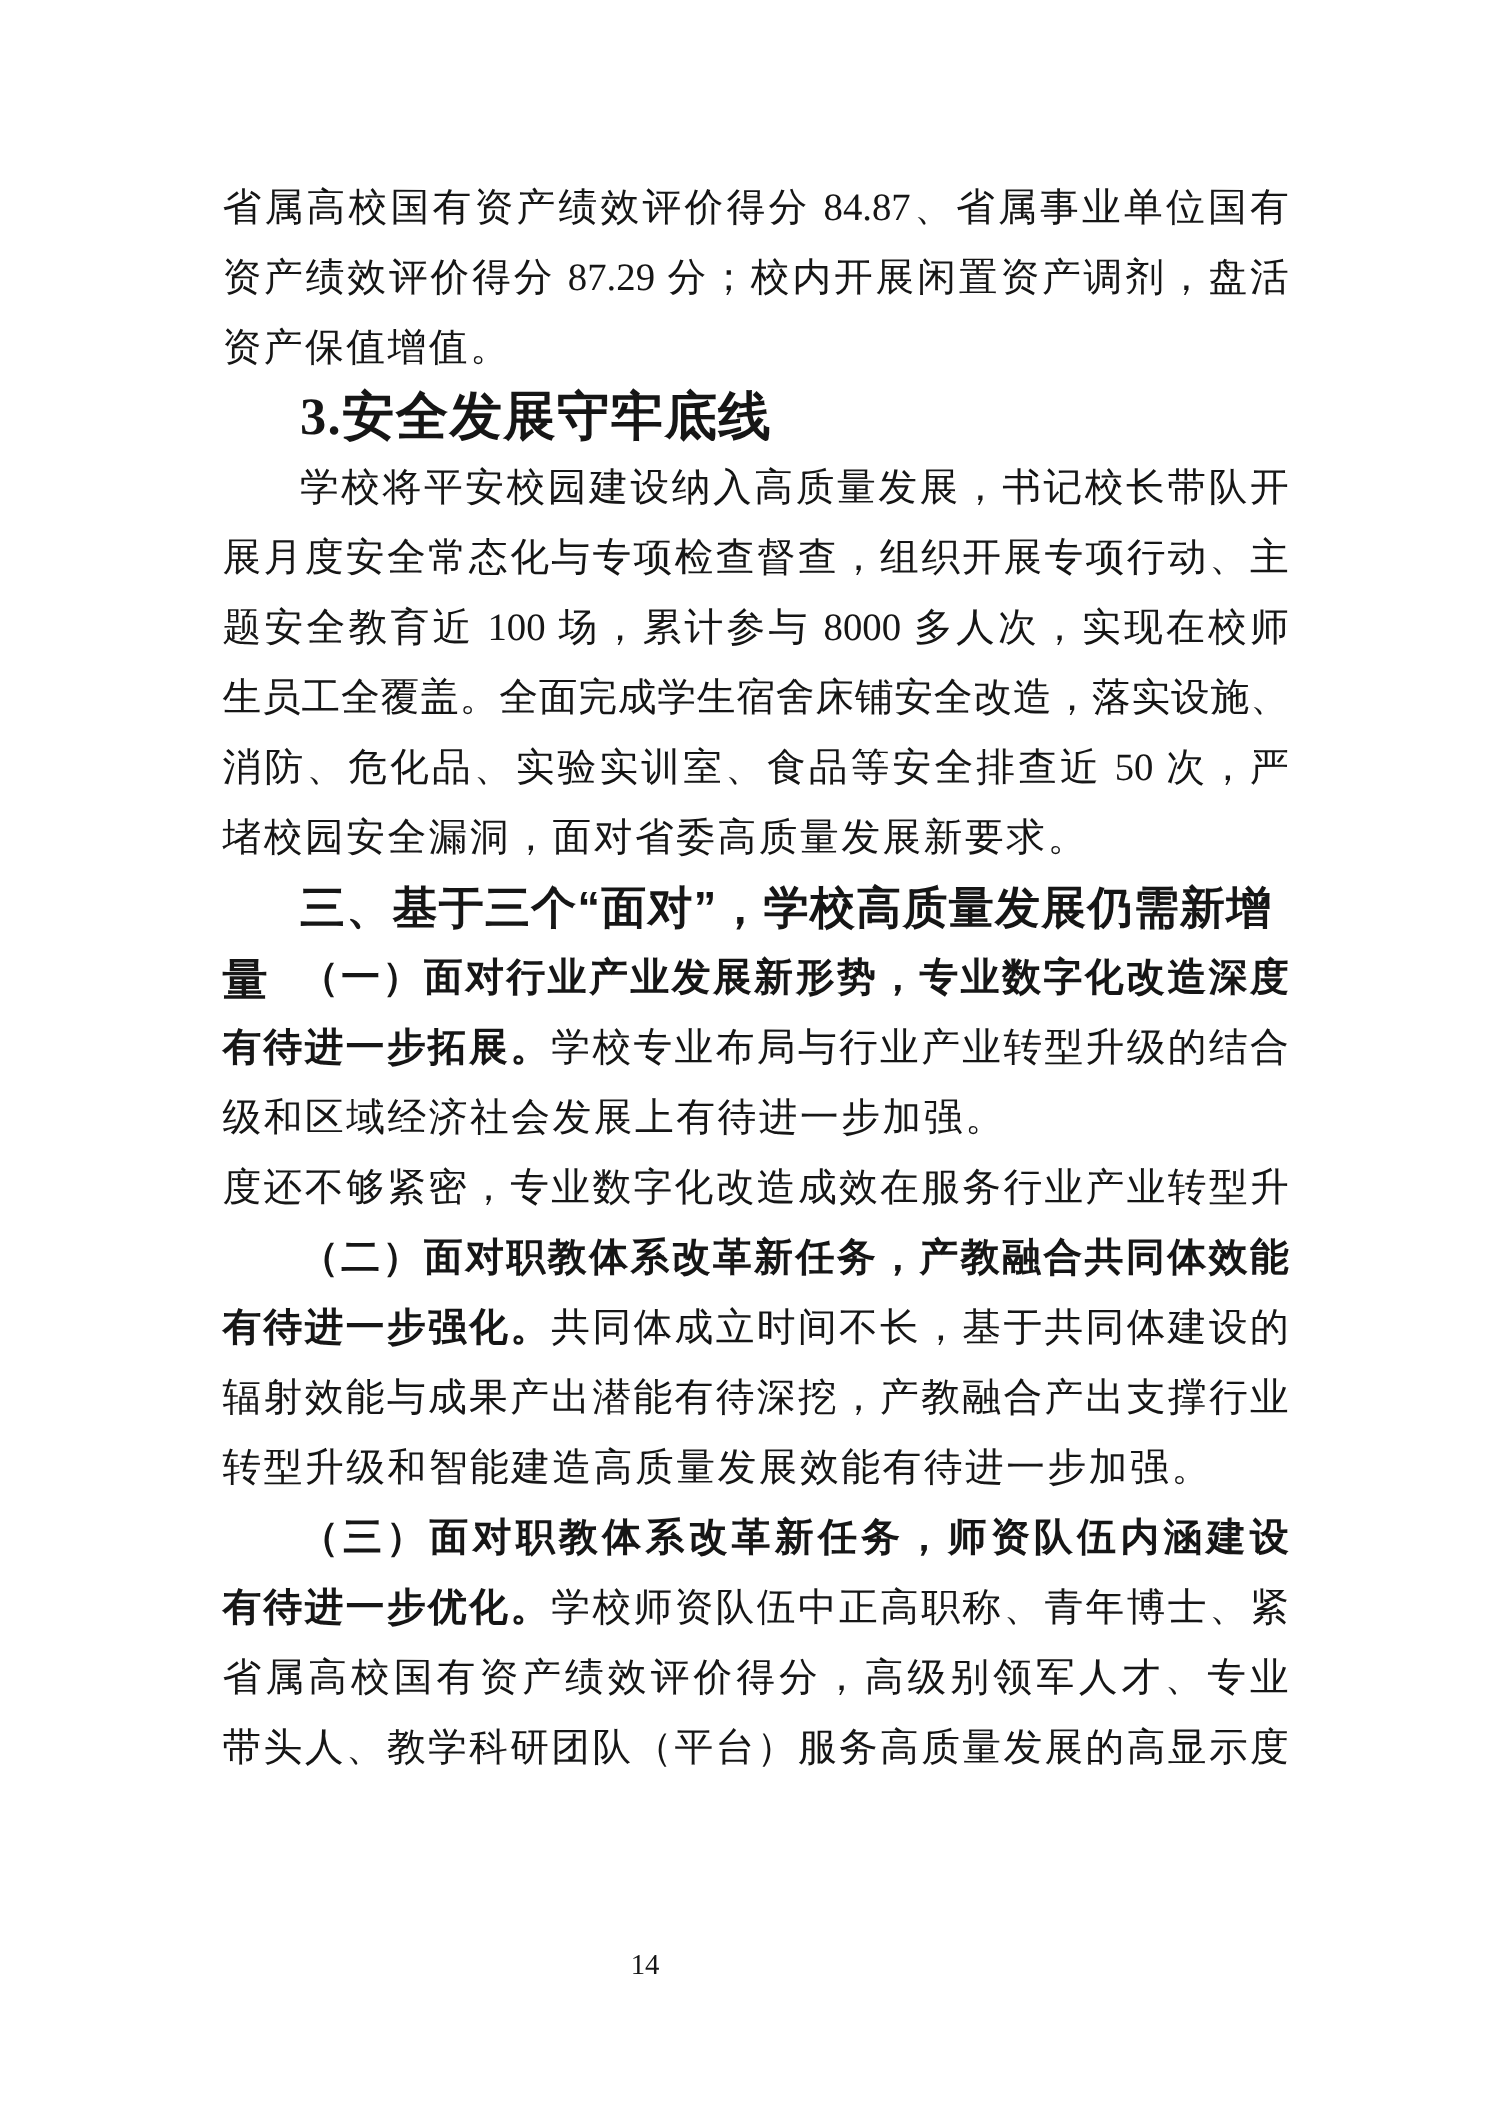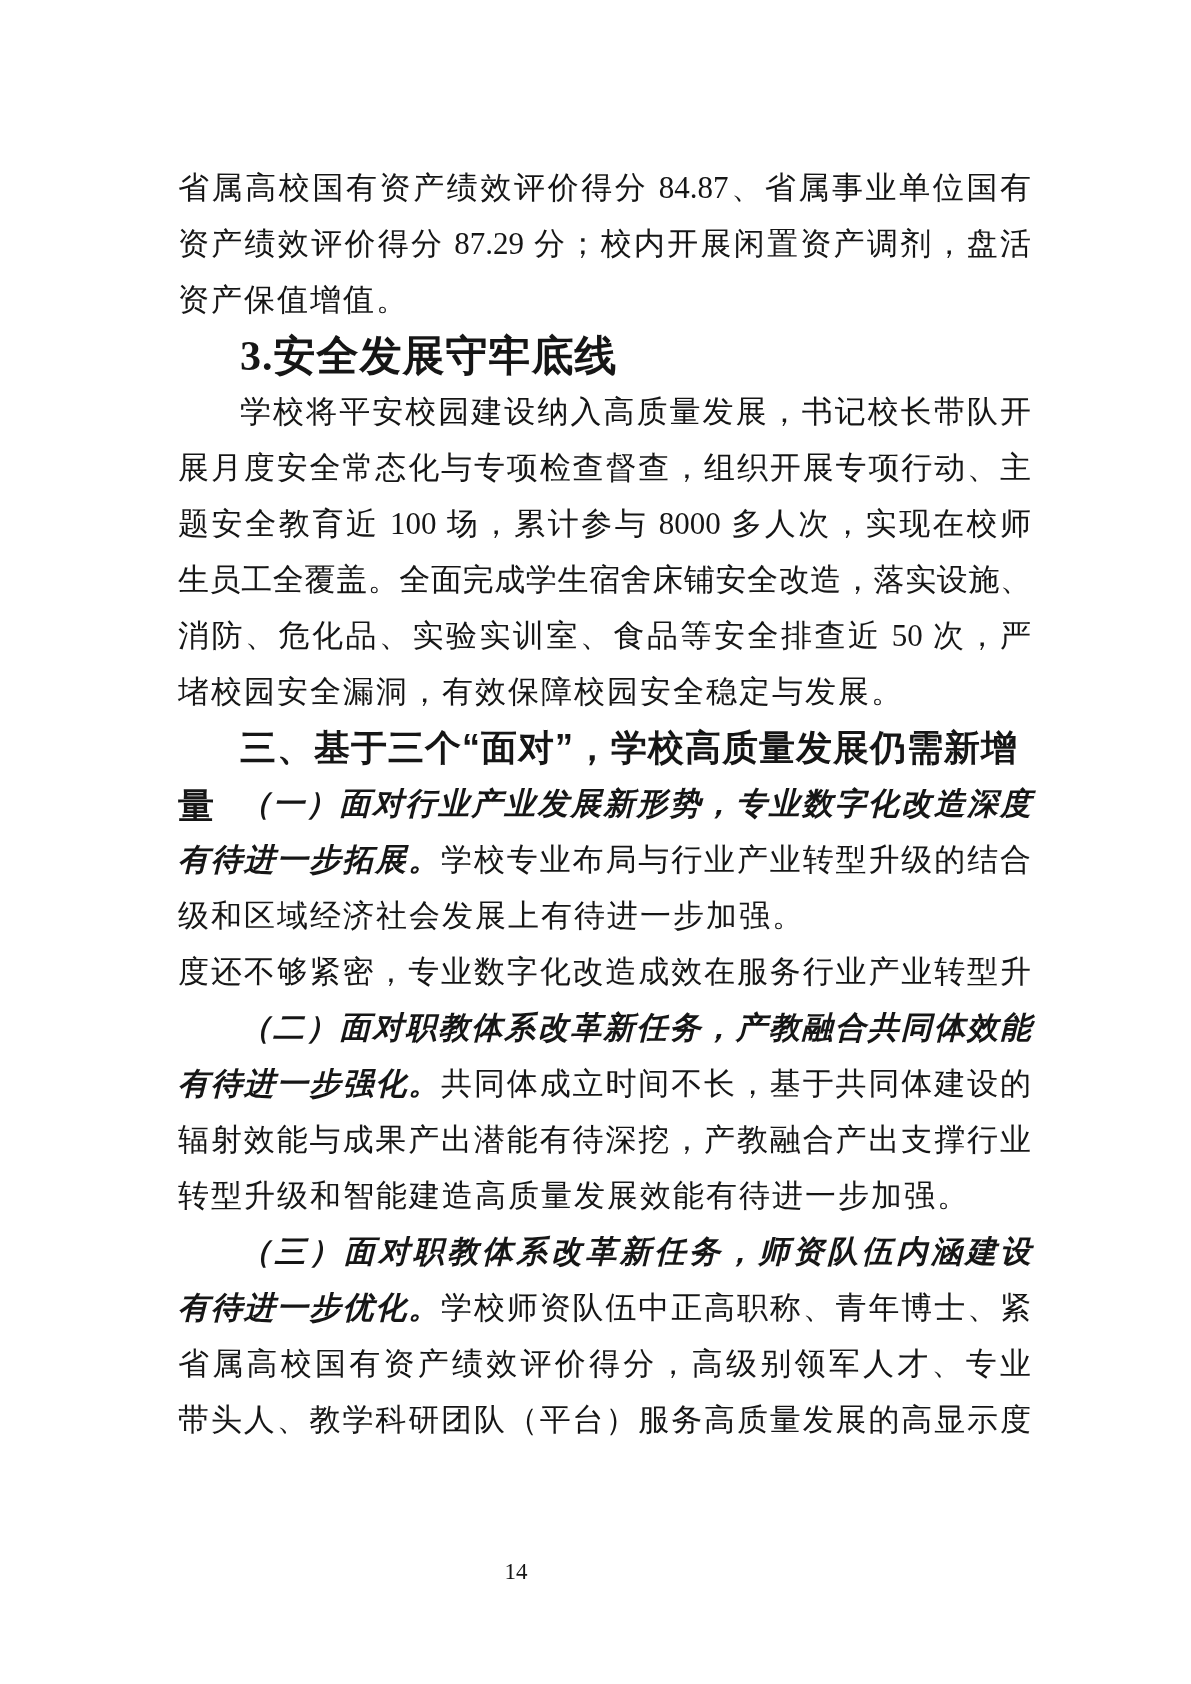--- a/index.html
+++ b/index.html
@@ -14,21 +14,21 @@
     overflow: hidden;
   }
   .page {
     position: absolute;
     inset: 0;
     background: #ffffff;
   }
   .content {
     position: absolute;
     left: 178px;
-    top: 160px;
+    top: 138px;
     width: 853px;
   }
   .line {
     height: 56px;
     line-height: 56px;
     font-size: 31px;
     color: #161616;
     font-family: "Liberation Serif", "DejaVu Serif", serif;
     white-space: normal;
     overflow: visible;
@@ -42,21 +42,20 @@
     text-align: left;
     letter-spacing: 2px;
   }
   .line.ind {
     text-indent: 2em;
   }
   .seg-body {
     font-weight: normal;
   }
   .seg-kai {
-    font-style: italic;
     font-weight: 600;
   }
   .seg-hserif {
     font-weight: bold;
     font-size: 42px;
     letter-spacing: 1px;
   }
   .seg-hsans {
     font-weight: bold;
     font-size: 36px;
@@ -83,21 +82,21 @@
   <main class="content">
       <div class="line just"><span class="seg-body">省属高校国有资产绩效评价得分 84.87、省属事业单位国有</span></div>
       <div class="line just"><span class="seg-body">资产绩效评价得分 87.29 分；校内开展闲置资产调剂，盘活</span></div>
       <div class="line nojust"><span class="seg-body">资产保值增值。</span></div>
       <div class="line ind nojust"><span class="seg-hserif">3.安全发展守牢底线</span></div>
       <div class="line ind just"><span class="seg-body">学校将平安校园建设纳入高质量发展，书记校长带队开</span></div>
       <div class="line just"><span class="seg-body">展月度安全常态化与专项检查督查，组织开展专项行动、主</span></div>
       <div class="line just"><span class="seg-body">题安全教育近 100 场，累计参与 8000 多人次，实现在校师</span></div>
       <div class="line just"><span class="seg-body">生员工全覆盖。全面完成学生宿舍床铺安全改造，落实设施、</span></div>
       <div class="line just"><span class="seg-body">消防、危化品、实验实训室、食品等安全排查近 50 次，严</span></div>
-      <div class="line nojust"><span class="seg-body">堵校园安全漏洞，有效保障校园安全稳定与发展。</span></div>
+      <div class="line nojust"><span class="seg-body">堵校园安全漏洞，面对省委高质量发展新要求。</span></div>
       <div class="line ind nojust"><span class="seg-hsans">三、基于三个“面对”，学校高质量发展仍需新增量</span></div>
       <div class="line ind just"><span class="seg-kai">（一）面对行业产业发展新形势，专业数字化改造深度</span></div>
       <div class="line just"><span class="seg-kai">有待进一步拓展。</span><span class="seg-body">学校专业布局与行业产业转型升级的结合</span></div>
       <div class="line nojust"><span class="seg-body">级和区域经济社会发展上有待进一步加强。</span></div>
       <div class="line just"><span class="seg-body">度还不够紧密，专业数字化改造成效在服务行业产业转型升</span></div>
       <div class="line ind just"><span class="seg-kai">（二）面对职教体系改革新任务，产教融合共同体效能</span></div>
       <div class="line just"><span class="seg-kai">有待进一步强化。</span><span class="seg-body">共同体成立时间不长，基于共同体建设的</span></div>
       <div class="line just"><span class="seg-body">辐射效能与成果产出潜能有待深挖，产教融合产出支撑行业</span></div>
       <div class="line nojust"><span class="seg-body">转型升级和智能建造高质量发展效能有待进一步加强。</span></div>
       <div class="line ind just"><span class="seg-kai">（三）面对职教体系改革新任务，师资队伍内涵建设</span></div>

